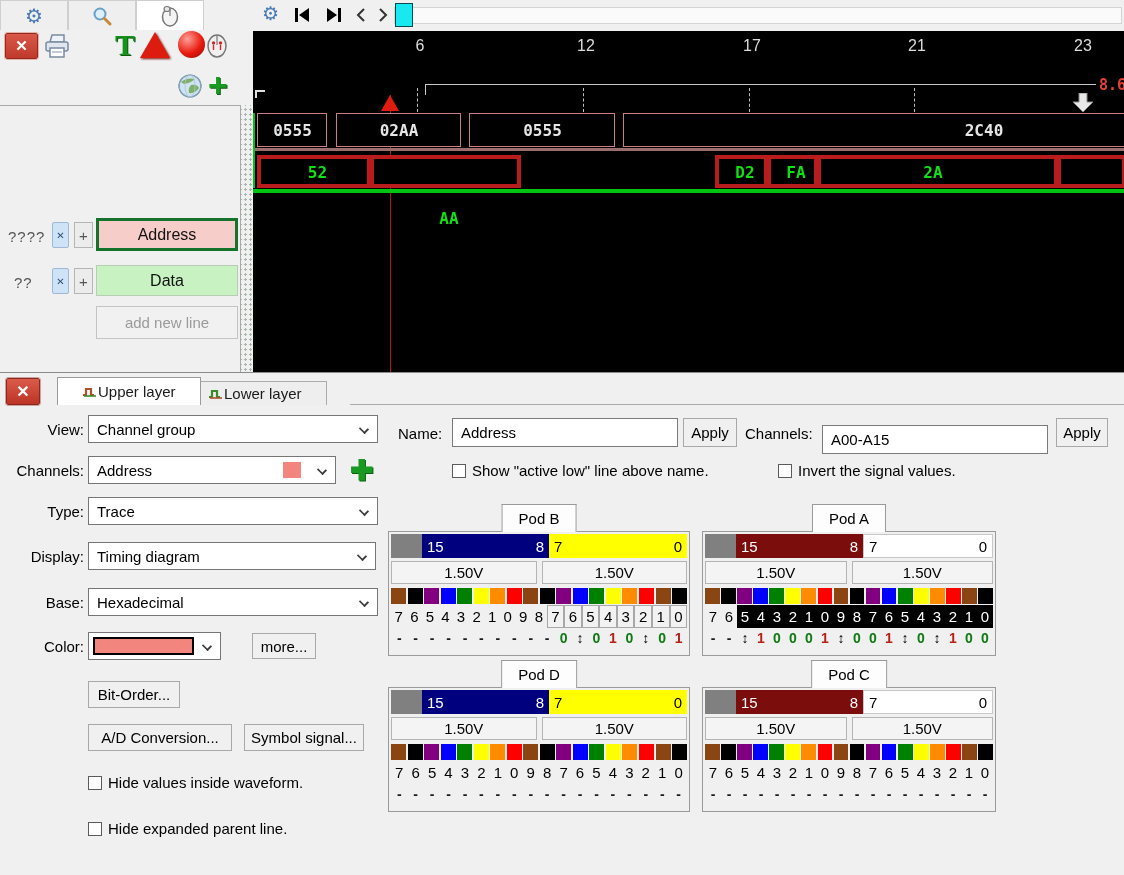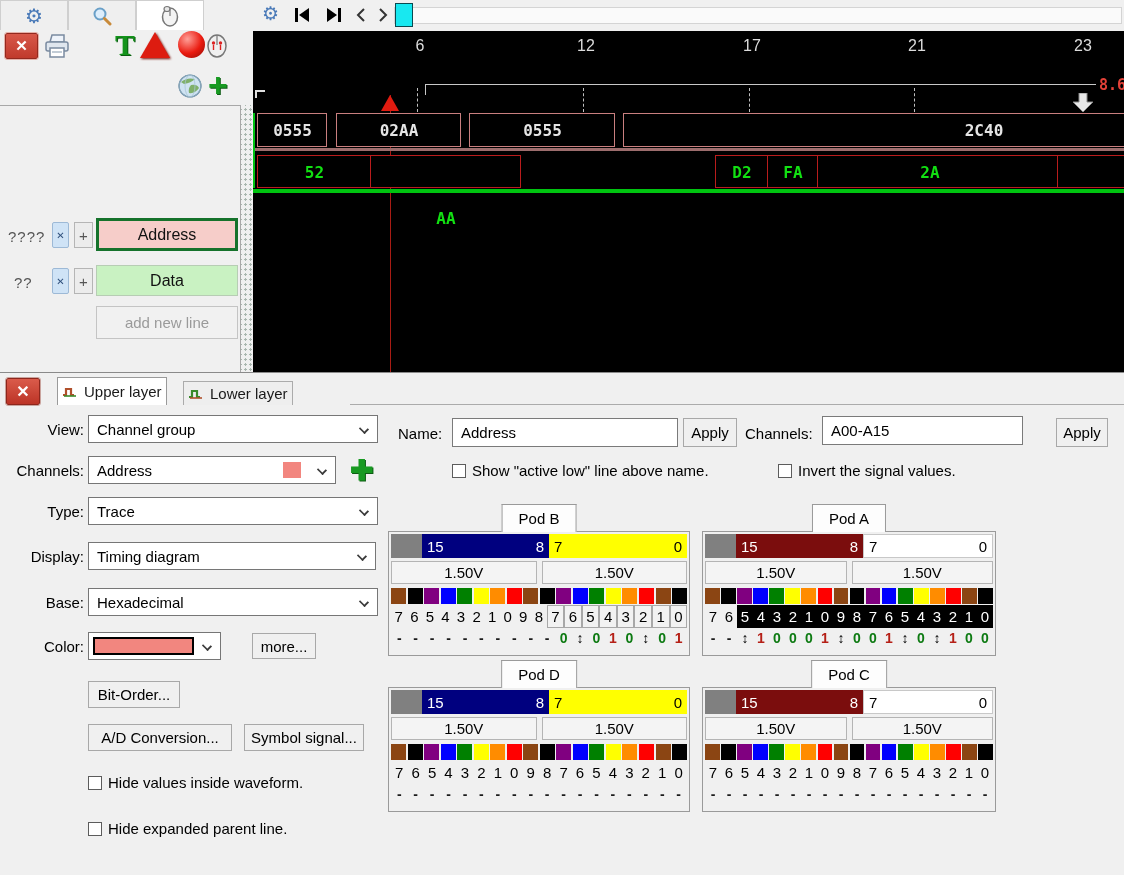--- a/index.html
+++ b/index.html
@@ -74,35 +74,35 @@
   .cursor-line { position:absolute; width:0; border-left:1px solid #a81c14; top:64px; bottom:0; }
   .cursor-tri { position:absolute; width:0; height:0; top:64px;
                 border-left:9px solid transparent; border-right:9px solid transparent;
                 border-bottom:16px solid #e01b10; }
   .seg-row { position:absolute; left:0; width:100%; }
   .seg { position:absolute; top:0; height:100%; background:#000;
          font-family:"DejaVu Sans Mono", monospace; font-weight:bold; font-size:16px; }
   .seg-label { position:absolute; top:50%; transform:translate(-50%,-50%); white-space:nowrap; }
   .addr .seg { border:1px solid #c97f7f; }
   .addr .seg-label { color:#e5e5e5; }
-  .dat .seg { border:1px solid #b91c1c; }
+  .dat .seg { border:4px solid #b91c1c; }
   .dat .seg-label { color:#12e012; }
   .addr-underline { position:absolute; left:0; width:100%; height:3px; background:#9c6d6d; }
   .data-underline { position:absolute; left:0; width:100%; height:4px; background:#00c410; }
   .left-green-tick { position:absolute; left:0; width:2px; background:#00c410; }
   .start-bracket-h { position:absolute; border-top:2px solid #e0e0e0; }
   .start-bracket-v { position:absolute; border-left:2px solid #e0e0e0; }
 
   
   .bottom-panel { left:0; top:372px; width:1124px; height:503px; border-top:1px solid #8a8a8a; background:#f0f0f0; }
   .bp-close { position:absolute; left:6px; top:5px; width:34px; height:27px;
               background:linear-gradient(#da5b4b,#bc3426); border:1px solid #8e261c;
               outline:1px solid #caa49e; border-radius:2px;
               color:#fff; font-weight:bold; font-size:16px; display:flex; align-items:center; justify-content:center; }
-  .bp-tab { position:absolute; display:flex; align-items:center; gap:6px; padding:0 4px;
+  .bp-tab { position:absolute; display:flex; align-items:center; padding:0 24px;
             font-size:15px; color:#1a1a1a; }
   .bp-tab.active { left:57px; top:4px; height:28px; background:#fff;
                    border:1px solid #9a9a9a; border-bottom:none; z-index:2; }
   .bp-tab.inactive { left:183px; top:8px; height:24px; background:#eeeeee;
                      border:1px solid #ababab; border-bottom:none; }
   .tabline { position:absolute; left:350px; top:31px; width:774px; border-top:1px solid #ababab; }
 
   .form-label { position:absolute; width:84px; text-align:right; font-size:15px; color:#000; }
   .combo { position:absolute; background:#fff; border:1px solid #767676; height:28px;
            font-size:15px; color:#000; display:flex; align-items:center; padding-left:8px; }
@@ -378,21 +378,21 @@
     <span class="cb"></span><span class="cb-label">Hide expanded parent line.</span>
   </div>
 
   <div class="cb-label" style="position:absolute;left:398px;top:52px">Name:</div>
   <div class="textfield" style="left:452px;top:45px;width:226px">
     <span>Address</span>
   </div>
   <button class="btn" style="position:absolute;left:683px;top:45px;width:54px;height:29px">Apply</button>
 
   <div class="cb-label" style="position:absolute;left:745px;top:52px">Channels:</div>
-  <div class="textfield" style="left:822px;top:43px;width:201px">
+  <div class="textfield" style="left:822px;top:52px;width:226px">
     <span>A00-A15</span>
   </div>
   <button class="btn" style="position:absolute;left:1056px;top:45px;width:52px;height:29px">Apply</button>
 
   <div style="position:absolute;left:452px;top:89px">
     <span class="cb"></span><span class="cb-label">Show "active low" line above name.</span>
   </div>
   <div style="position:absolute;left:778px;top:89px">
     <span class="cb"></span><span class="cb-label">Invert the signal values.</span>
   </div>

